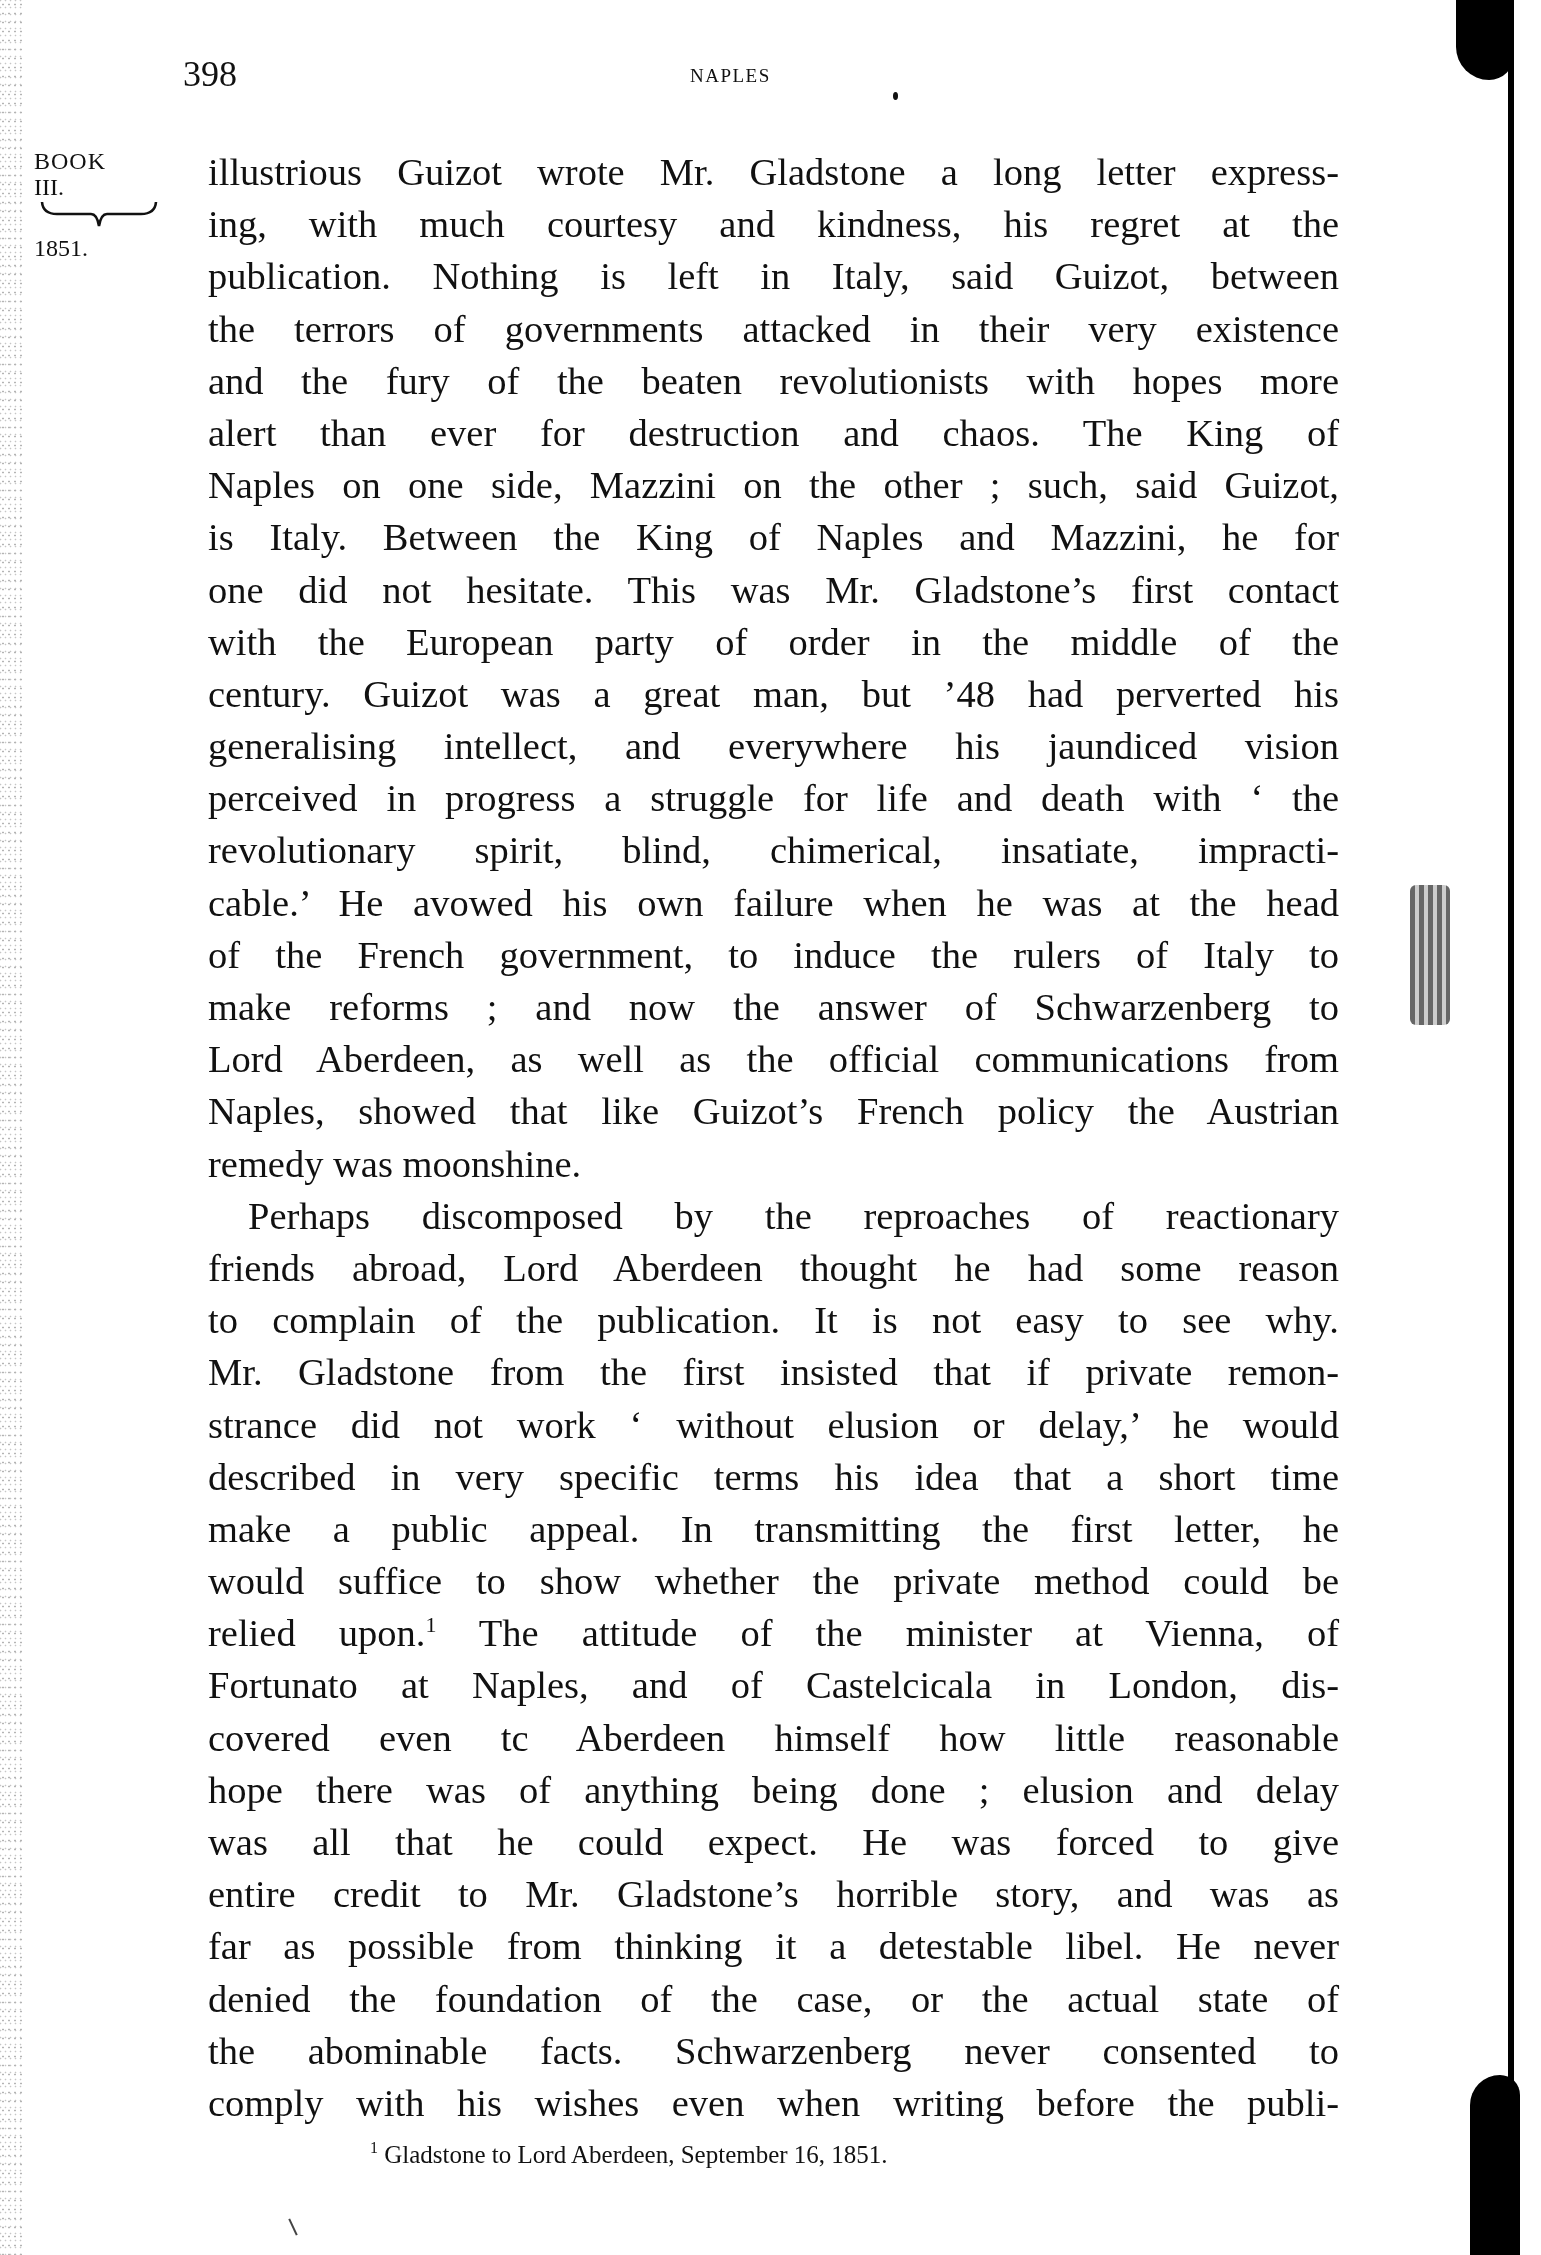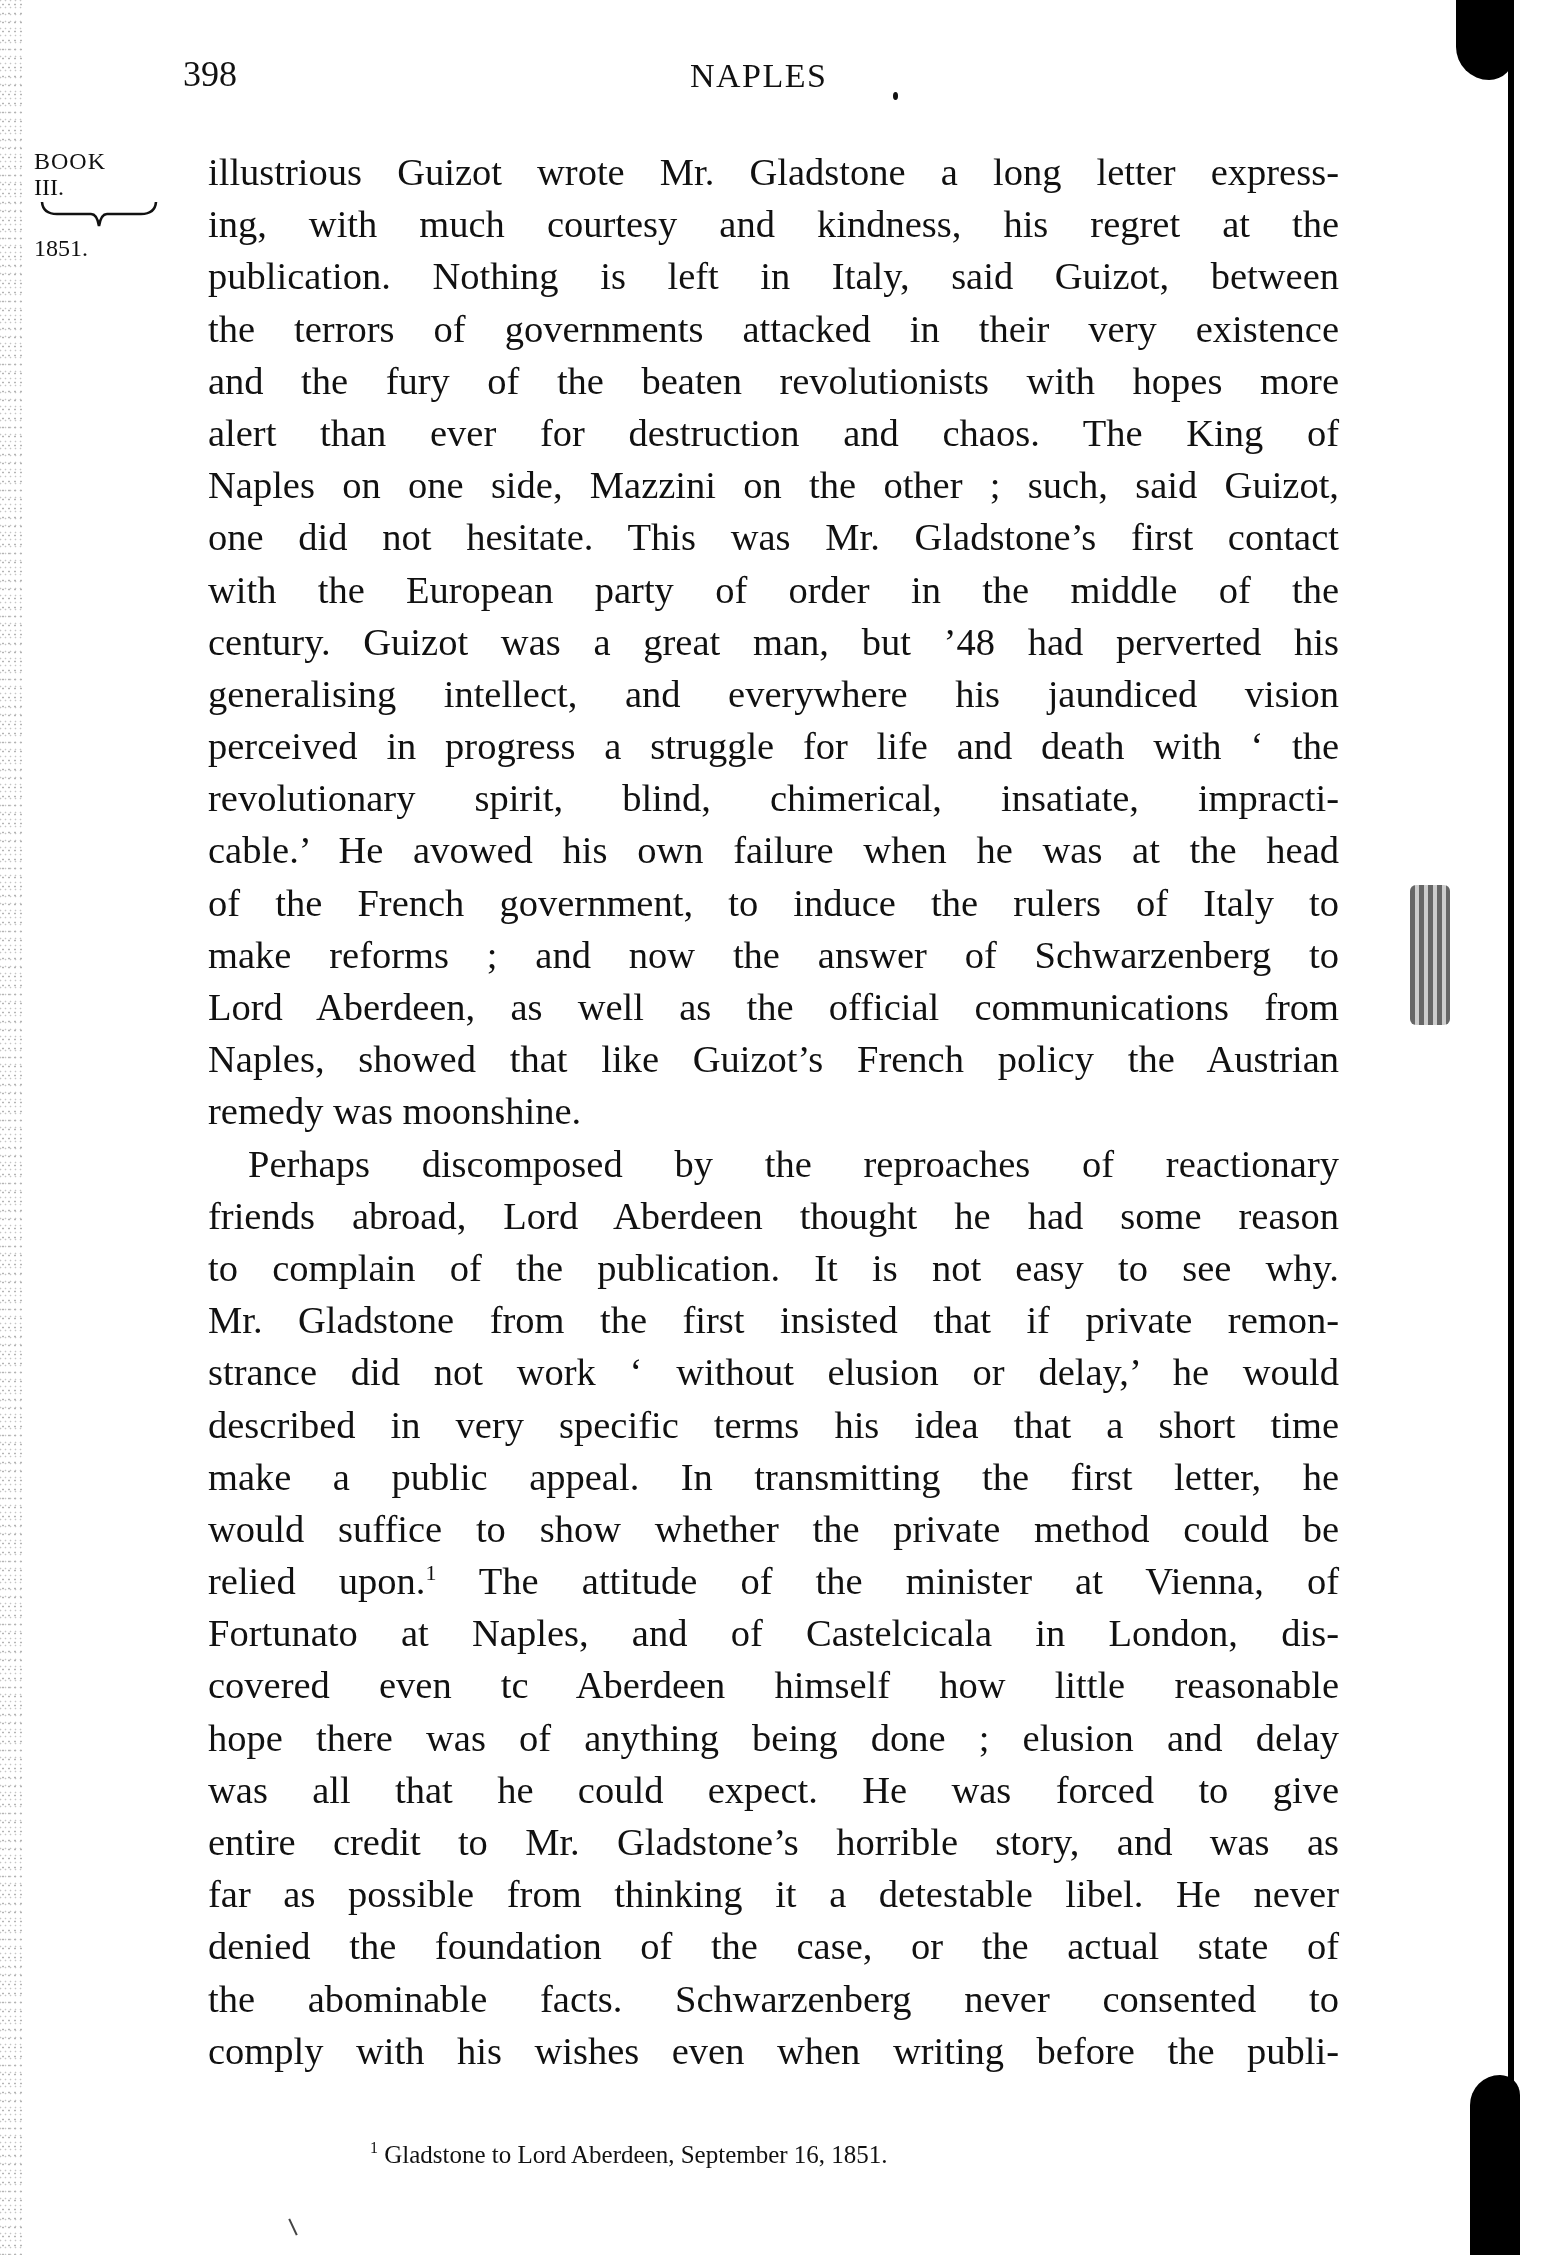--- a/index.html
+++ b/index.html
@@ -73,21 +73,21 @@
     position: absolute;
     left: 183px;
     top: 0;
     font-size: 36px;
     line-height: 44px;
   }
   .header-title {
     position: absolute;
     left: 690px;
     top: 6px;
-    font-size: 34px;
+    font-size: 19px;
     letter-spacing: 1.5px;
     line-height: 36px;
   }
   .header-dot {
     position: absolute;
     left: 893px;
     top: 40px;
     width: 5px; height: 8px;
     background: #111;
     border-radius: 50%;
@@ -188,20 +188,21 @@
   </div>
 
   <div class="body-text">
     <span class="line">illustrious Guizot wrote Mr. Gladstone a long letter express-</span>
     <span class="line">ing, with much courtesy and kindness, his regret at the</span>
     <span class="line">publication. Nothing is left in Italy, said Guizot, between</span>
     <span class="line">the terrors of governments attacked in their very existence</span>
     <span class="line">and the fury of the beaten revolutionists with hopes more</span>
     <span class="line">alert than ever for destruction and chaos. The King of</span>
     <span class="line">Naples on one side, Mazzini on the other ; such, said Guizot,</span>
+    <span class="line">is Italy. Between the King of Naples and Mazzini, he for</span>
     <span class="line">one did not hesitate. This was Mr. Gladstone’s first contact</span>
     <span class="line">with the European party of order in the middle of the</span>
     <span class="line">century. Guizot was a great man, but ’48 had perverted his</span>
     <span class="line">generalising intellect, and everywhere his jaundiced vision</span>
     <span class="line">perceived in progress a struggle for life and death with ‘ the</span>
     <span class="line">revolutionary spirit, blind, chimerical, insatiate, impracti-</span>
     <span class="line">cable.’ He avowed his own failure when he was at the head</span>
     <span class="line">of the French government, to induce the rulers of Italy to</span>
     <span class="line">make reforms ; and now the answer of Schwarzenberg to</span>
     <span class="line">Lord Aberdeen, as well as the official communications from</span>

